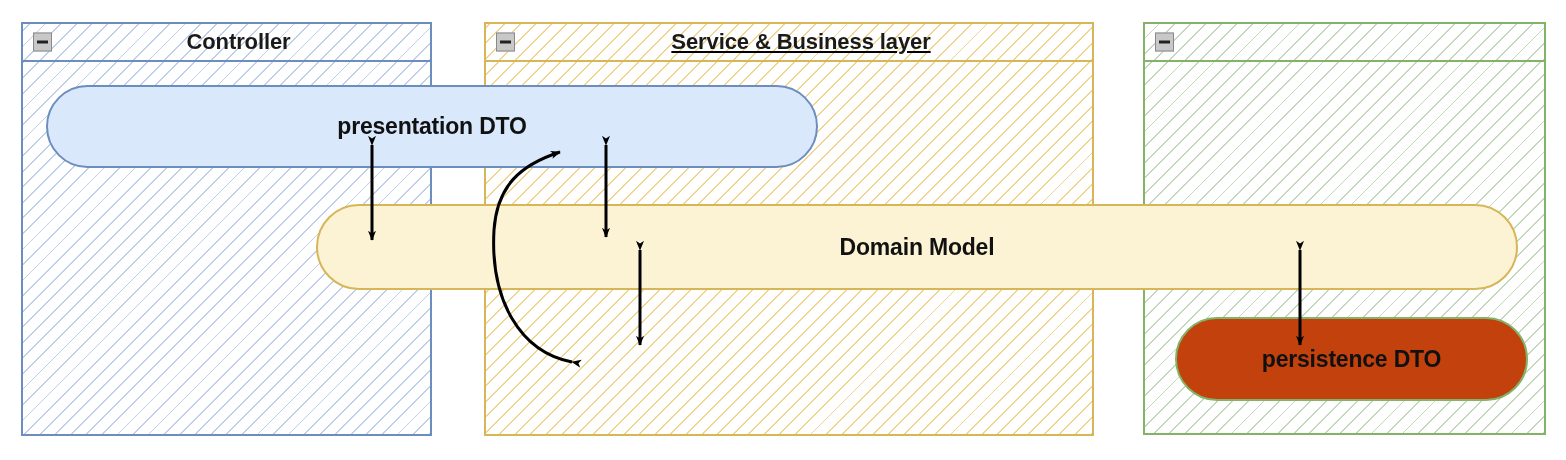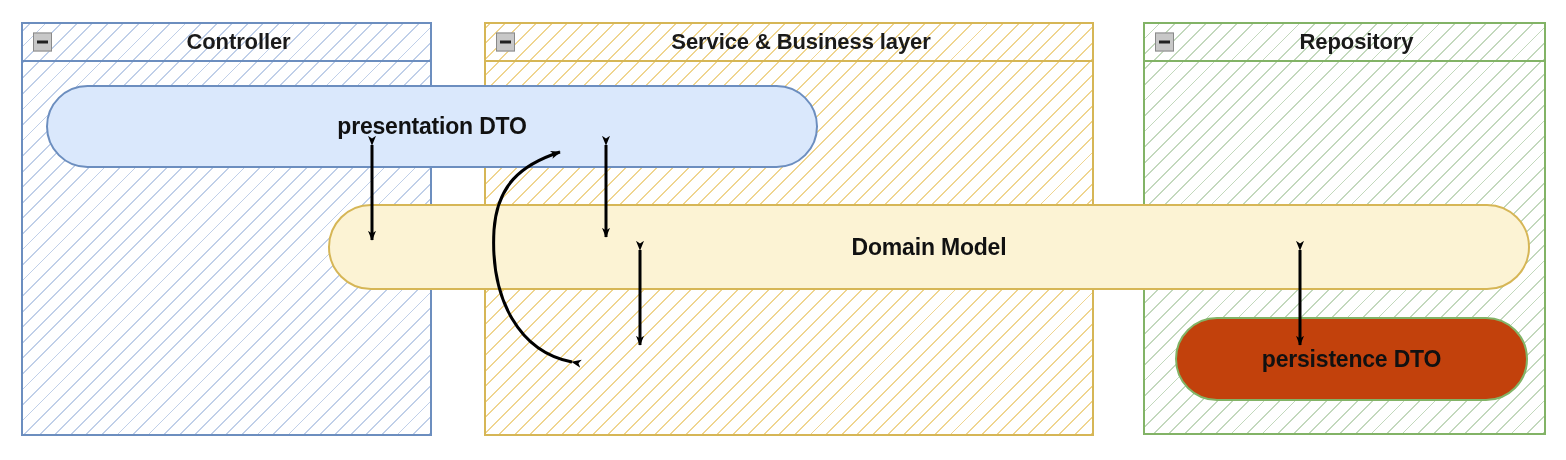--- a/index.html
+++ b/index.html
@@ -135,38 +135,37 @@
 <div id="canvas">
 
   <div class="container-box hatch-blue" id="box-controller" style="left: 21px; top: 22px; width: 411px; height: 414px; border-color: rgb(108, 142, 191);">
     <div class="container-header hatch-blue" id="hdr-controller" style="height: 38px; border-bottom-color: rgb(108, 142, 191);">
       <span class="collapse-icon"></span>
       <span class="container-title">Controller</span>
     </div>
   </div>
 
   <div class="container-box hatch-yellow" id="box-service" style="left: 484px; top: 22px; width: 610px; height: 414px; border-color: rgb(214, 182, 86);">
-    <div class="container-header hatch-yellow" id="hdr-service" style="height: 38px; border-bottom-color: rgb(214, 182, 86);">
+    <div class="container-header hatch-yellow" id="hdr-service" style="height: 38px; border-bottom-color: rgb(214, 182, 86); text-decoration: underline;">
       <span class="collapse-icon"></span>
       <span class="container-title">Service &amp; Business layer</span>
     </div>
   </div>
 
   <div class="container-box hatch-green" id="box-repository" style="left: 1143px; top: 22px; width: 403px; height: 413px; border-color: rgb(130, 179, 102);">
     <div class="container-header hatch-green" id="hdr-repository" style="height: 38px; border-bottom-color: rgb(130, 179, 102);">
       <span class="collapse-icon"></span>
-      <span class="container-title">Repository</span>
     </div>
   </div>
 
   <div class="node" id="node-presentation-dto" style="left: 46px; top: 85px; width: 772px; height: 83px; background: rgb(218, 232, 252); border-color: rgb(108, 142, 191); border-radius: 42px;">
     <span class="node-label">presentation DTO</span>
   </div>
 
-  <div class="node" id="node-domain-model" style="left: 328px; top: 204px; width: 1202px; height: 86px; background: rgb(252, 243, 212); border-color: rgb(214, 182, 86); border-radius: 43px;">
+  <div class="node" id="node-domain-model" style="left: 316px; top: 204px; width: 1202px; height: 86px; background: rgb(252, 243, 212); border-color: rgb(214, 182, 86); border-radius: 43px;">
     <span class="node-label">Domain Model</span>
   </div>
 
 
   <div class="node" id="node-persistence-dto" style="left: 1175px; top: 317px; width: 353px; height: 84px; background: #c2410c; border-color: rgb(130, 179, 102); border-radius: 42px;">
     <span class="node-label">persistence DTO</span>
   </div>
 
   <svg id="arrow-layer" viewBox="0 0 1566 460">
     <defs>

